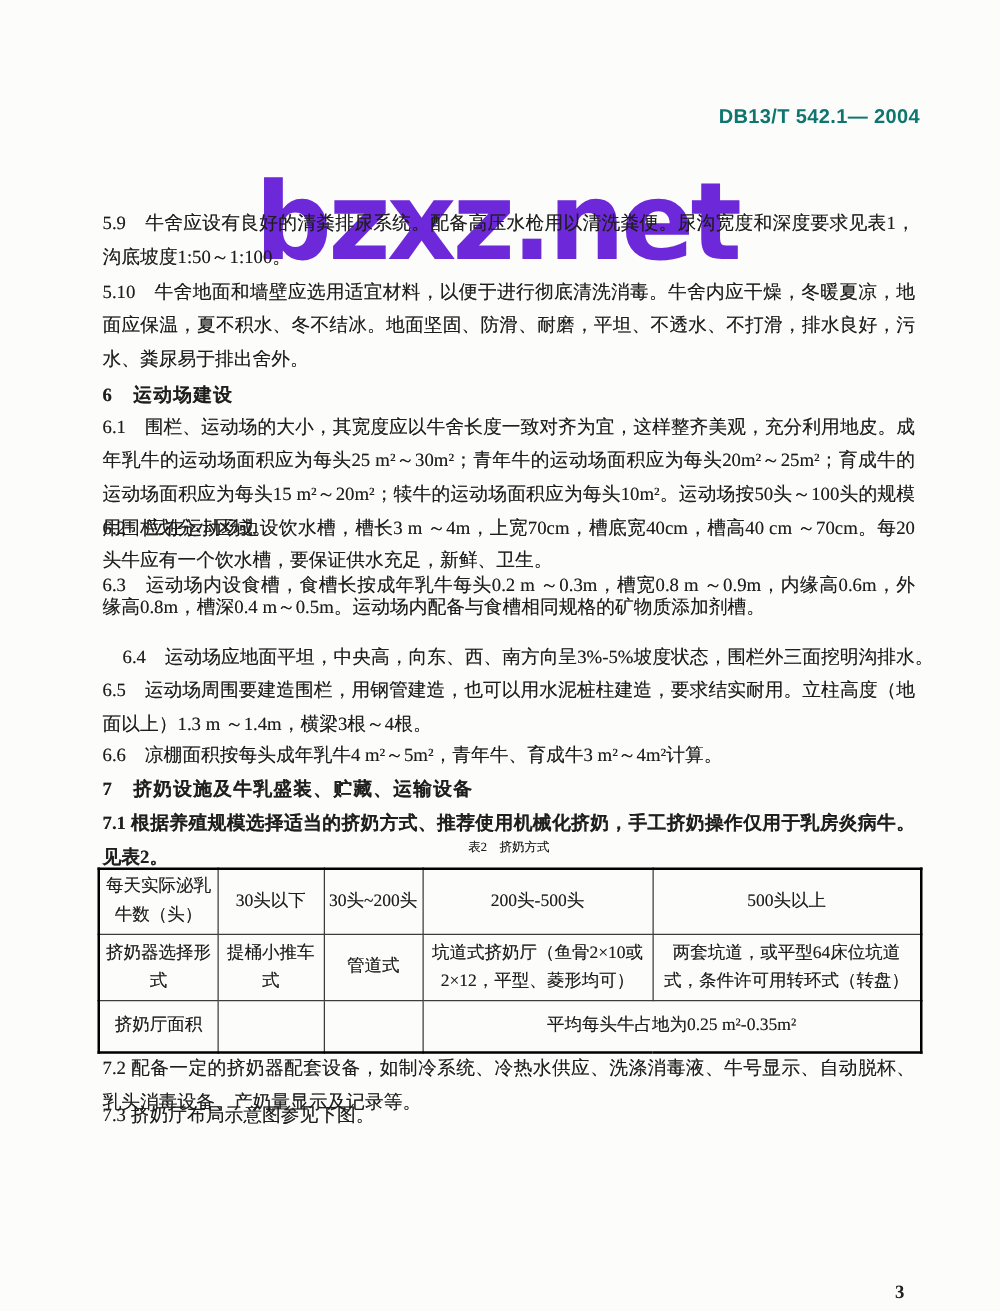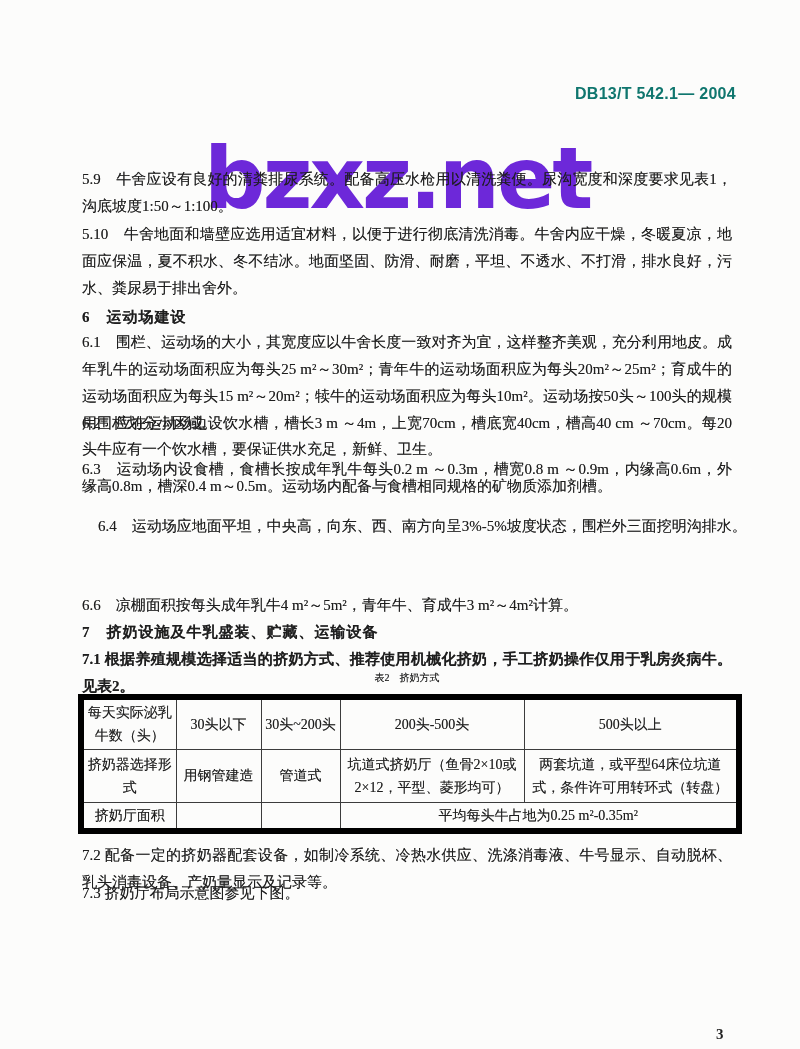--- a/index.html
+++ b/index.html
@@ -33,33 +33,33 @@
   .heading { font-weight:bold; letter-spacing:1px; }
   .tbl-caption {
     position:absolute; left:82px; top:671px; width:650px;
     text-align:center; font-size:10px; z-index:1;
     text-shadow:0 0 0.5px rgba(20,20,20,0.55);
   }
   .tbl-wrap { position:absolute; left:78px; top:694px; z-index:1; }
   table.milk {
     border-collapse:collapse; table-layout:fixed; width:658px;
     font-size:14px; color:#1e1e1e;
-    border:6px solid #000000;
+    border:2px solid #000000;
     text-shadow:0 0 0.5px rgba(20,20,20,0.5);
     padding-left:10px;
   }
   table.milk td {
     border:1px solid #3c3c3c;
     text-align:center; vertical-align:middle;
     padding:1px 3px; line-height:23px;
     overflow:hidden;
   }
   tr.r1 { height:52px; }
   tr.r2 { height:53px;margin-left:47px; }
-  tr.r3 { height:28px; }
+  tr.r3 { height:42px; }
   .pagenum {
     position:absolute; left:716px; top:1026px;
     font-size:15px; font-weight:bold; color:#222; z-index:1;
   }
   
   #p-cont  { top:112px; }
   #p-5-9   { top:166px; }
   #p-5-10  { top:221px; }
   #h-6     { top:304px; }
   #p-6-1   { top:329px; }
@@ -83,20 +83,21 @@
   <div class="doc-code">DB13/T 542.1— 2004</div>
 
   <div class="para" id="p-5-9">5.9　牛舍应设有良好的清粪排尿系统。配备高压水枪用以清洗粪便。尿沟宽度和深度要求见表1，沟底坡度1:50～1:100。</div>
   <div class="para" id="p-5-10">5.10　牛舍地面和墙壁应选用适宜材料，以便于进行彻底清洗消毒。牛舍内应干燥，冬暖夏凉，地面应保温，夏不积水、冬不结冰。地面坚固、防滑、耐磨，平坦、不透水、不打滑，排水良好，污水、粪尿易于排出舍外。</div>
 
   <div class="para heading" id="h-6">6　运动场建设</div>
   <div class="para" id="p-6-1">6.1　围栏、运动场的大小，其宽度应以牛舍长度一致对齐为宜，这样整齐美观，充分利用地皮。成年乳牛的运动场面积应为每头25 m²～30m²；青年牛的运动场面积应为每头20m²～25m²；育成牛的运动场面积应为每头15 m²～20m²；犊牛的运动场面积应为每头10m²。运动场按50头～100头的规模用围栏划分小区域。</div>
   <div class="para" id="p-6-2">6.2　应在运动场边设饮水槽，槽长3 m ～4m，上宽70cm，槽底宽40cm，槽高40 cm ～70cm。每20头牛应有一个饮水槽，要保证供水充足，新鲜、卫生。</div>
   <div class="para" id="p-6-3">6.3　运动场内设食槽，食槽长按成年乳牛每头0.2 m ～0.3m，槽宽0.8 m ～0.9m，内缘高0.6m，外缘高0.8m，槽深0.4 m～0.5m。运动场内配备与食槽相同规格的矿物质添加剂槽。</div>
   <div class="para" id="p-6-4">6.4　运动场应地面平坦，中央高，向东、西、南方向呈3%-5%坡度状态，围栏外三面挖明沟排水。</div>
+  <div class="para" id="p-6-5">6.5　运动场周围要建造围栏，用钢管建造，也可以用水泥桩柱建造，要求结实耐用。立柱高度（地面以上）1.3 m ～1.4m，横梁3根～4根。</div>
   <div class="para" id="p-6-6">6.6　凉棚面积按每头成年乳牛4 m²～5m²，青年牛、育成牛3 m²～4m²计算。</div>
 
   <div class="para heading" id="h-7">7　挤奶设施及牛乳盛装、贮藏、运输设备</div>
   <div class="para" id="p-7-1">7.1 根据养殖规模选择适当的挤奶方式、推荐使用机械化挤奶，手工挤奶操作仅用于乳房炎病牛。见表2。</div>
 
   <div class="tbl-caption">表2　挤奶方式</div>
 
   <div class="tbl-wrap">
     <table class="milk">
       <colgroup>
@@ -109,21 +110,21 @@
       <tbody>
           <tr class="r1">
         <td>每天实际泌乳牛数（头）</td>
         <td>30头以下</td>
         <td>30头~200头</td>
         <td>200头-500头</td>
         <td>500头以上</td>
       </tr>
       <tr class="r2">
         <td>挤奶器选择形式</td>
-        <td>用钢管建造</td>
+        <td>提桶小推车式</td>
         <td>管道式</td>
         <td>坑道式挤奶厅（鱼骨2×10或2×12，平型、菱形均可）</td>
         <td>两套坑道，或平型64床位坑道式，条件许可用转环式（转盘）</td>
       </tr>
       <tr class="r3">
         <td>挤奶厅面积</td>
         <td></td>
         <td></td>
         <td colspan="2">平均每头牛占地为0.25 m²-0.35m²</td>
       </tr>

